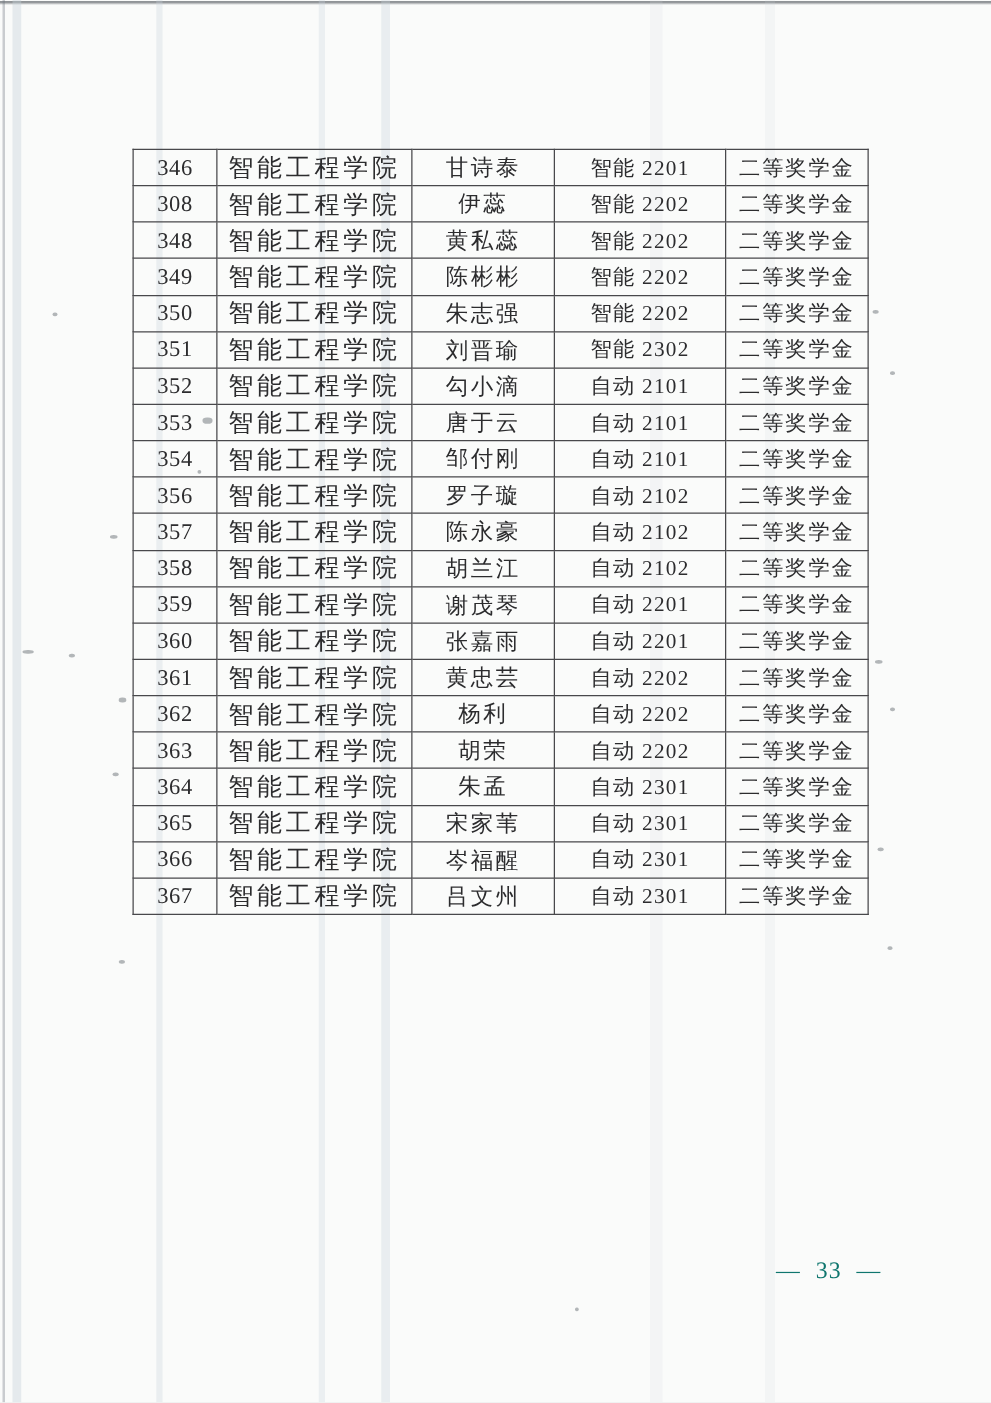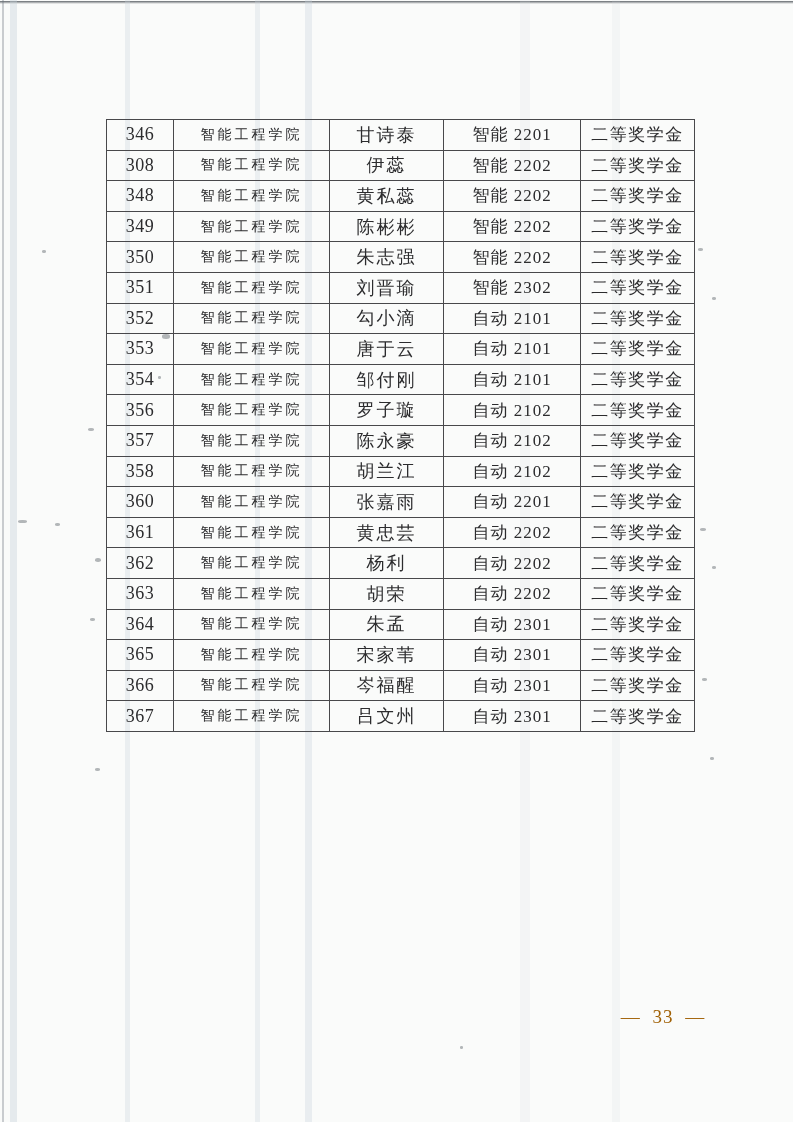--- a/index.html
+++ b/index.html
@@ -56,34 +56,34 @@
   }
   table.roster td {
     border: 1.7px solid #48484b;
     text-align: center;
     vertical-align: middle;
     padding: 0;
     white-space: nowrap;
     overflow: hidden;
   }
   td.c-no      { font-size: 18px; letter-spacing: 0.5px; }
-  td.c-college { font-size: 14px; letter-spacing: 3px; }
+  td.c-college { font-size: 20px; letter-spacing: 3px; }
   td.c-name    { font-size: 18px; letter-spacing: 2px; }
   td.c-class   { font-size: 17px; letter-spacing: 1px; }
   td.c-award   { font-size: 17px; letter-spacing: 1.5px; }
   .page-footer {
     position: absolute;
     left: 608px;
     top: 1006px;
     width: 110px;
     text-align: center;
     font-size: 19px;
     letter-spacing: 1px;
     word-spacing: 6px;
-    color: #a16207;
+    color: #0f766e;
   }
 </style>
 </head>
 <body>
 
 <div class="page">
 
   <div class="scan-top-edge"></div>
   <div class="scan-left-edge"></div>
 
@@ -199,20 +199,27 @@
             <td class="c-award">二等奖学金</td>
           </tr>
           <tr>
             <td class="c-no">358</td>
             <td class="c-college">智能工程学院</td>
             <td class="c-name">胡兰江</td>
             <td class="c-class">自动 2102</td>
             <td class="c-award">二等奖学金</td>
           </tr>
           <tr>
+            <td class="c-no">359</td>
+            <td class="c-college">智能工程学院</td>
+            <td class="c-name">谢茂琴</td>
+            <td class="c-class">自动 2201</td>
+            <td class="c-award">二等奖学金</td>
+          </tr>
+          <tr>
             <td class="c-no">360</td>
             <td class="c-college">智能工程学院</td>
             <td class="c-name">张嘉雨</td>
             <td class="c-class">自动 2201</td>
             <td class="c-award">二等奖学金</td>
           </tr>
           <tr>
             <td class="c-no">361</td>
             <td class="c-college">智能工程学院</td>
             <td class="c-name">黄忠芸</td>

